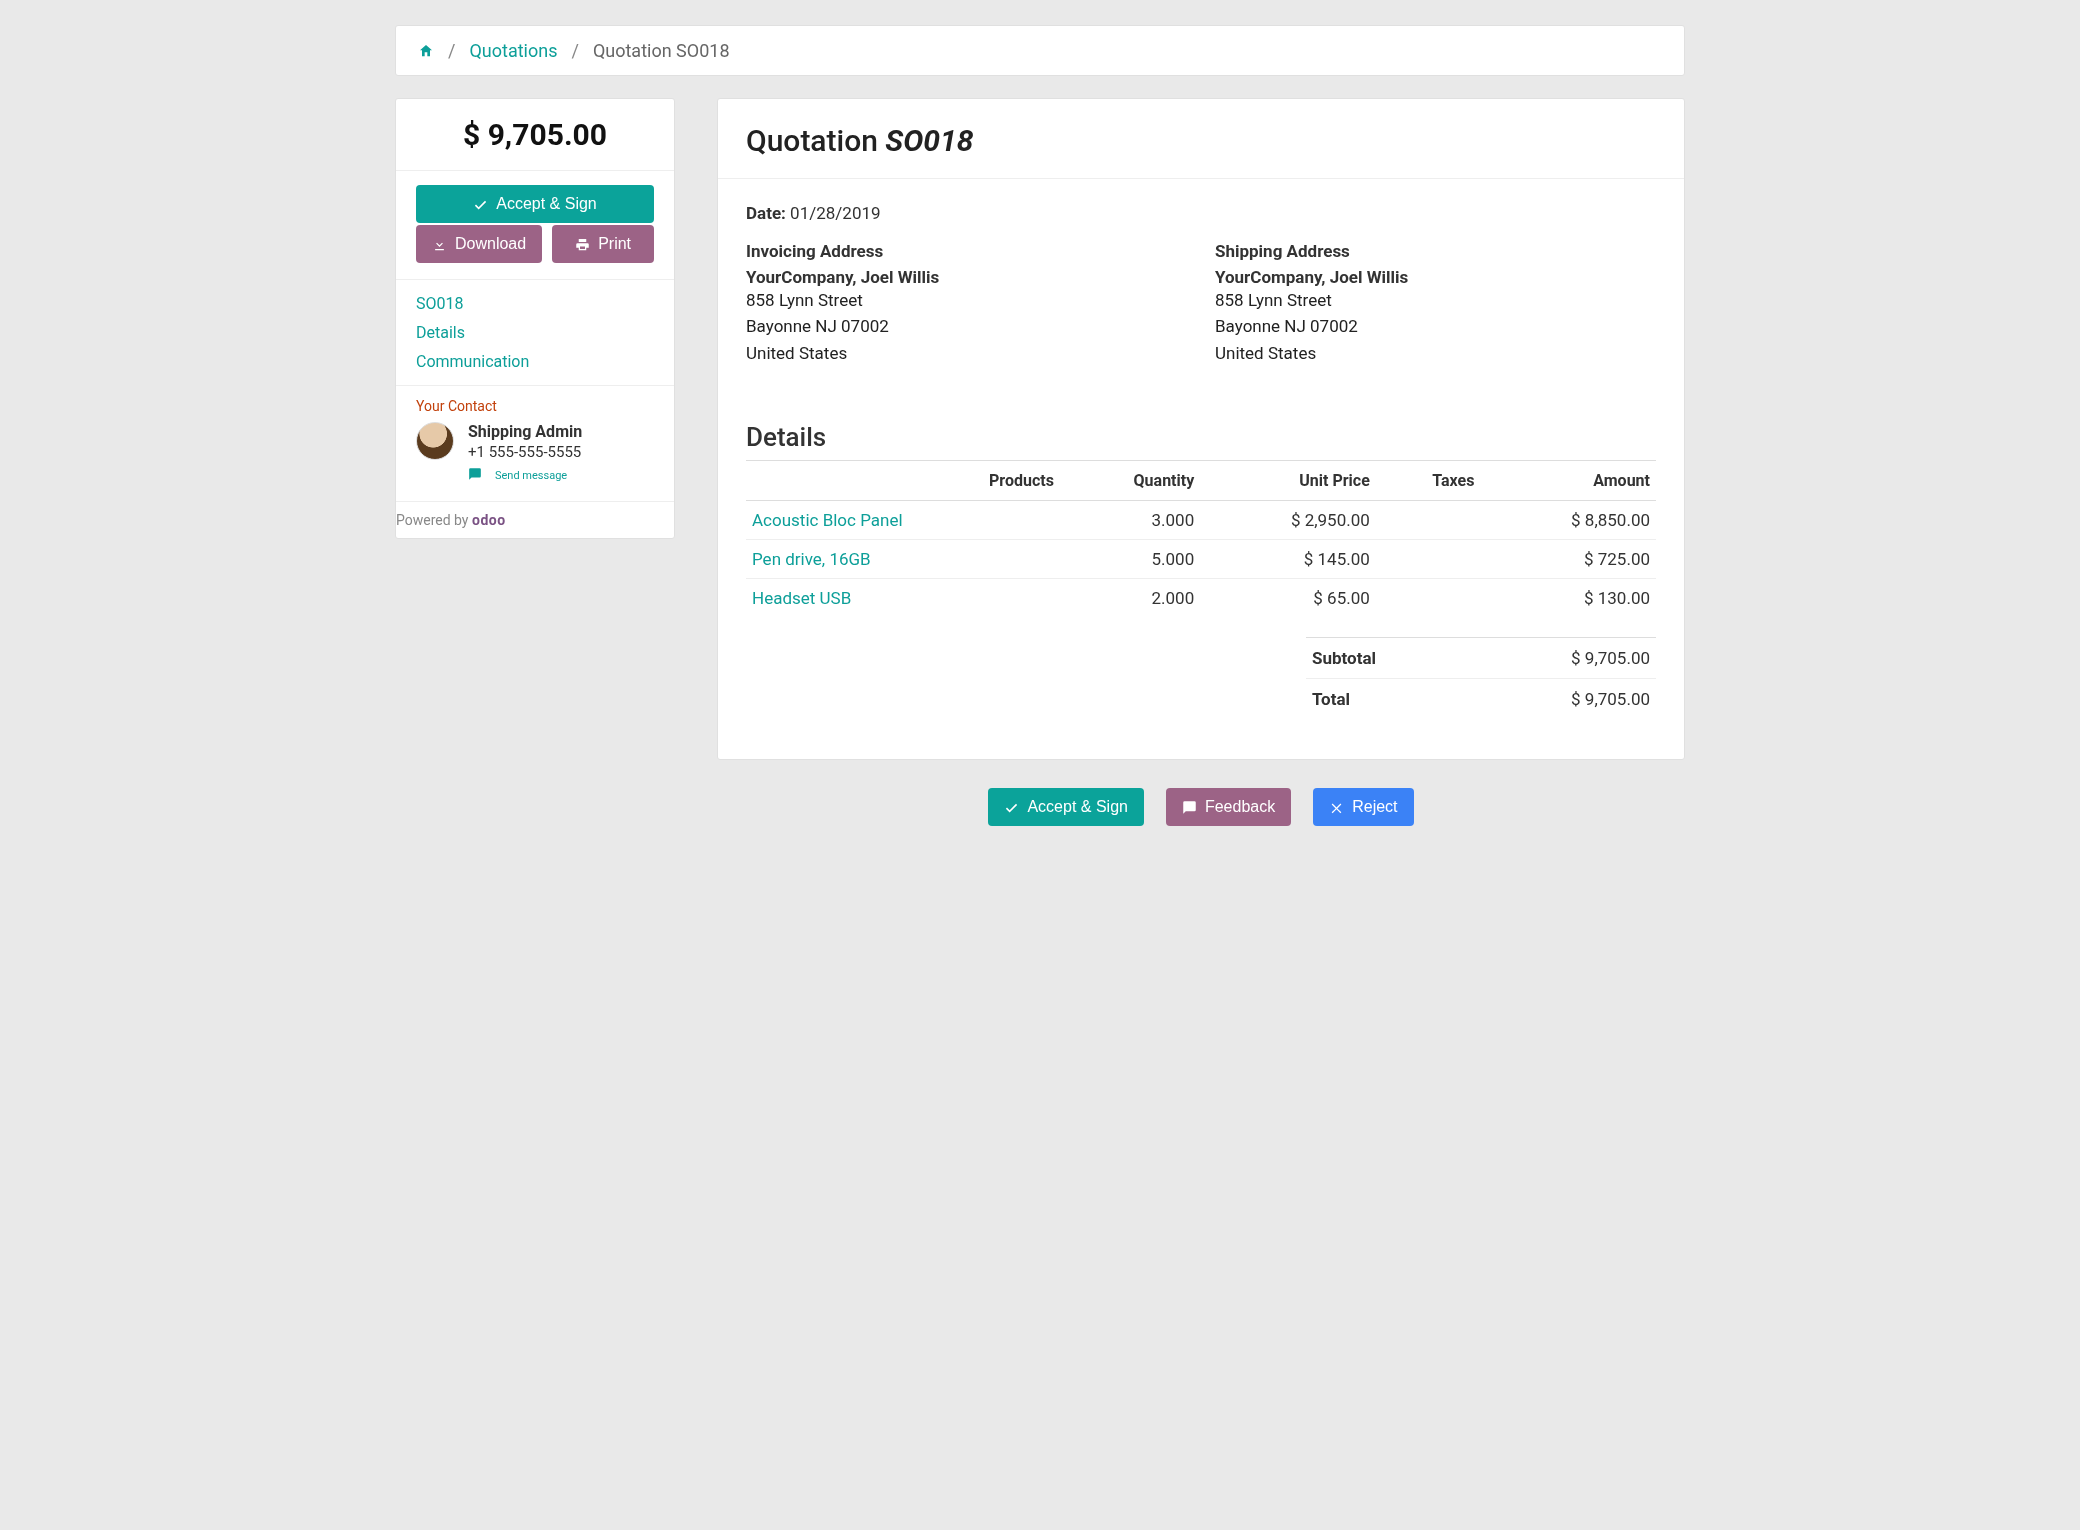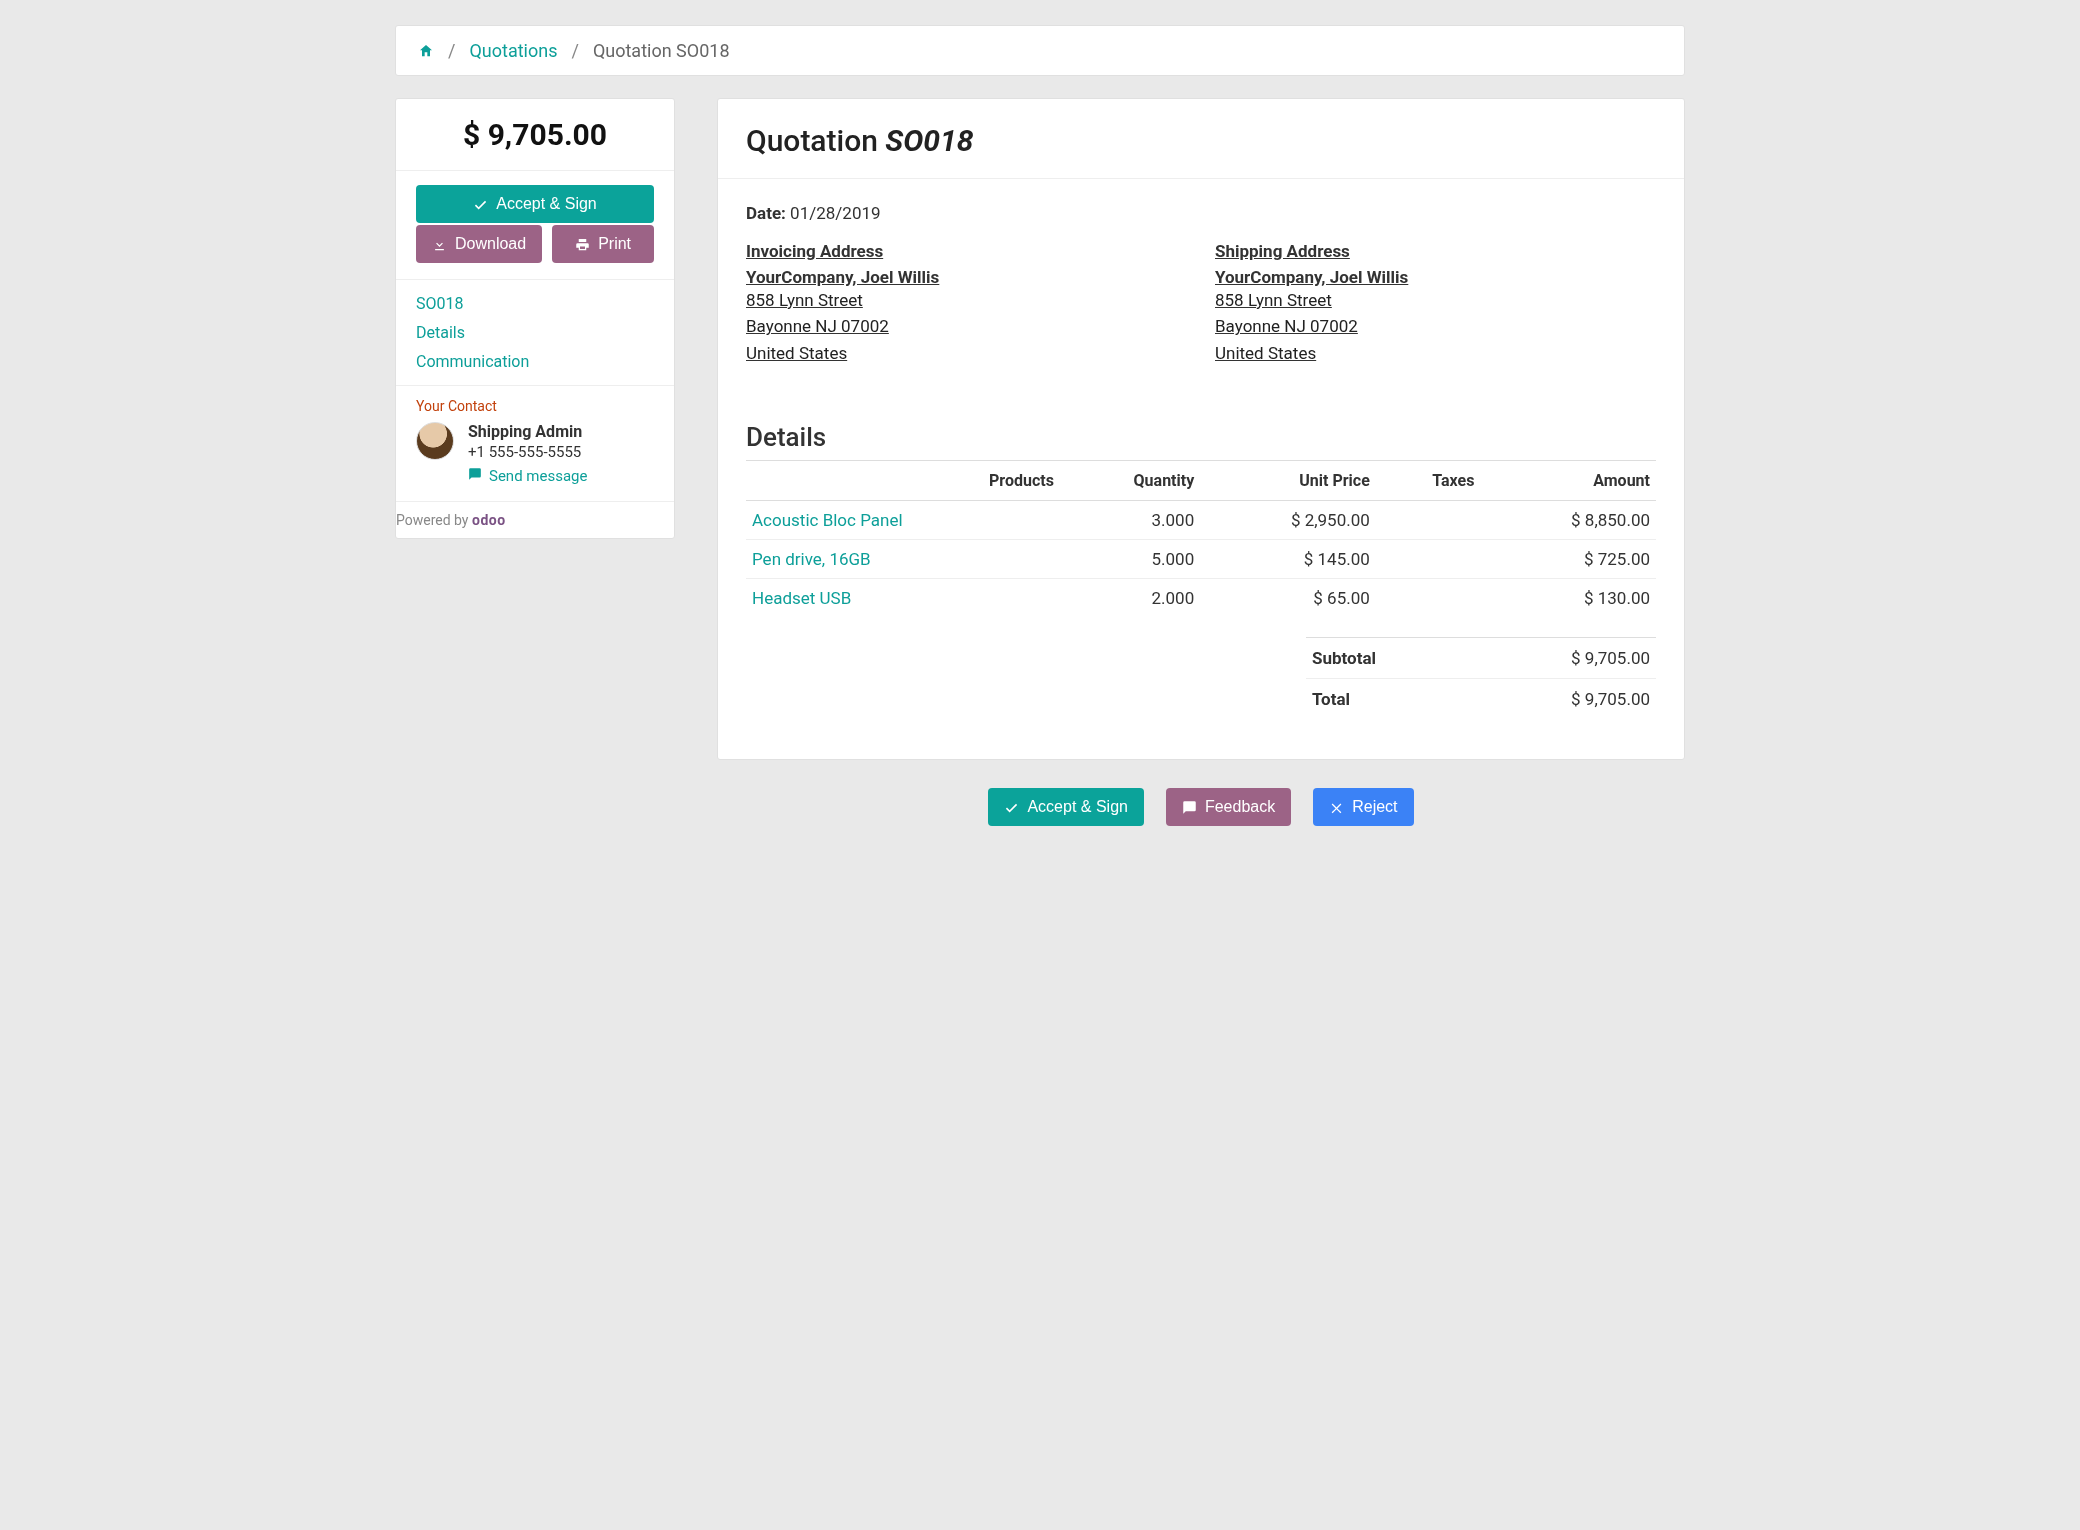--- a/index.html
+++ b/index.html
@@ -132,23 +132,23 @@
     background: radial-gradient(circle at 45% 30%, #e6c9a8 0 42%, #5a3b1e 44% 100%);
     flex: 0 0 38px;
     border: 1px solid #ddd;
   }
   .contact-info .name { font-weight: 700; font-size: 16px; }
   .contact-info .phone { font-size: 15px; color: #333; margin-top: 2px; }
   .send-msg {
     margin-top: 6px;
     display: inline-flex;
     align-items: center;
-    gap: 7px;
+    gap: 13px;
     color: #0d9f99;
-    font-size: 15px;
+    font-size: 11px;
     cursor: pointer;
   }
   .send-msg svg { width: 14px; height: 14px; }
 
   .powered {
     padding: 10px 0;
     text-align: left;
     font-size: 14px;
     color: #888;
   }
@@ -172,21 +172,20 @@
     font-weight: 700;
   }
   .content-body {
     padding: 24px 28px 40px 28px;
   }
   .date-line { font-size: 17px; margin-bottom: 18px; }
   .date-line .lbl { font-weight: 700; }
   .addr-row {
     display: flex;
     gap: 28px;
-    text-decoration: underline;
   }
   .addr-col {
     flex: 1;
   }
   .addr-title { font-weight: 700; font-size: 17px; margin-bottom: 6px; }
   .addr-name { font-weight: 700; font-size: 17px; }
   .addr-line { font-size: 17px; line-height: 1.55; color: #222; }
 
   .details-heading {
     font-size: 26px;

